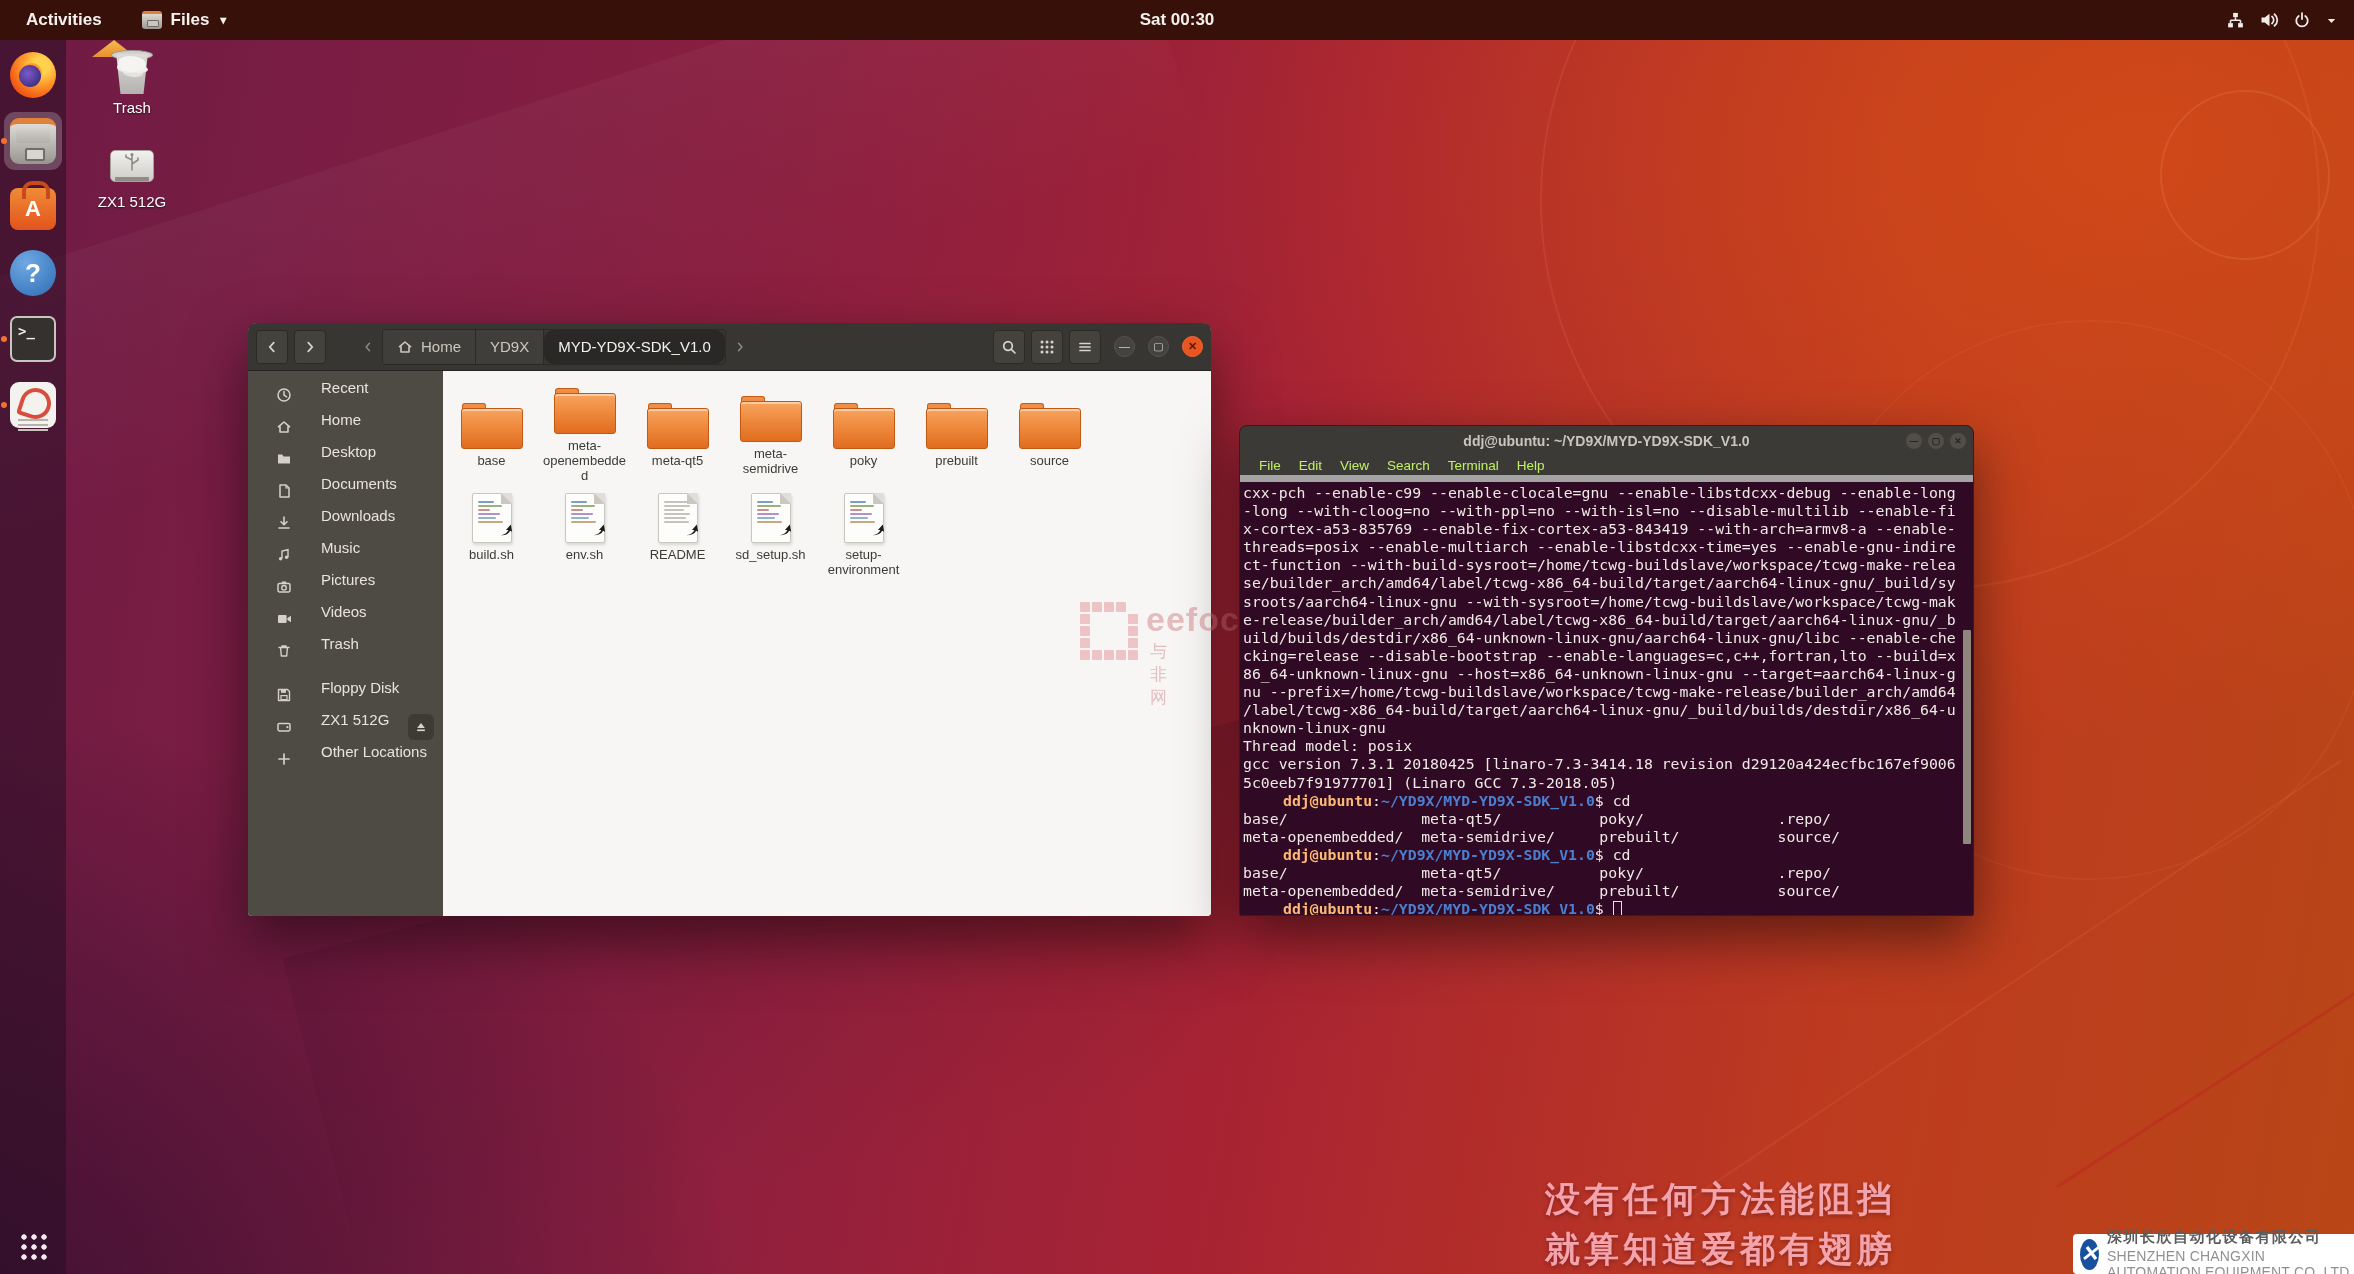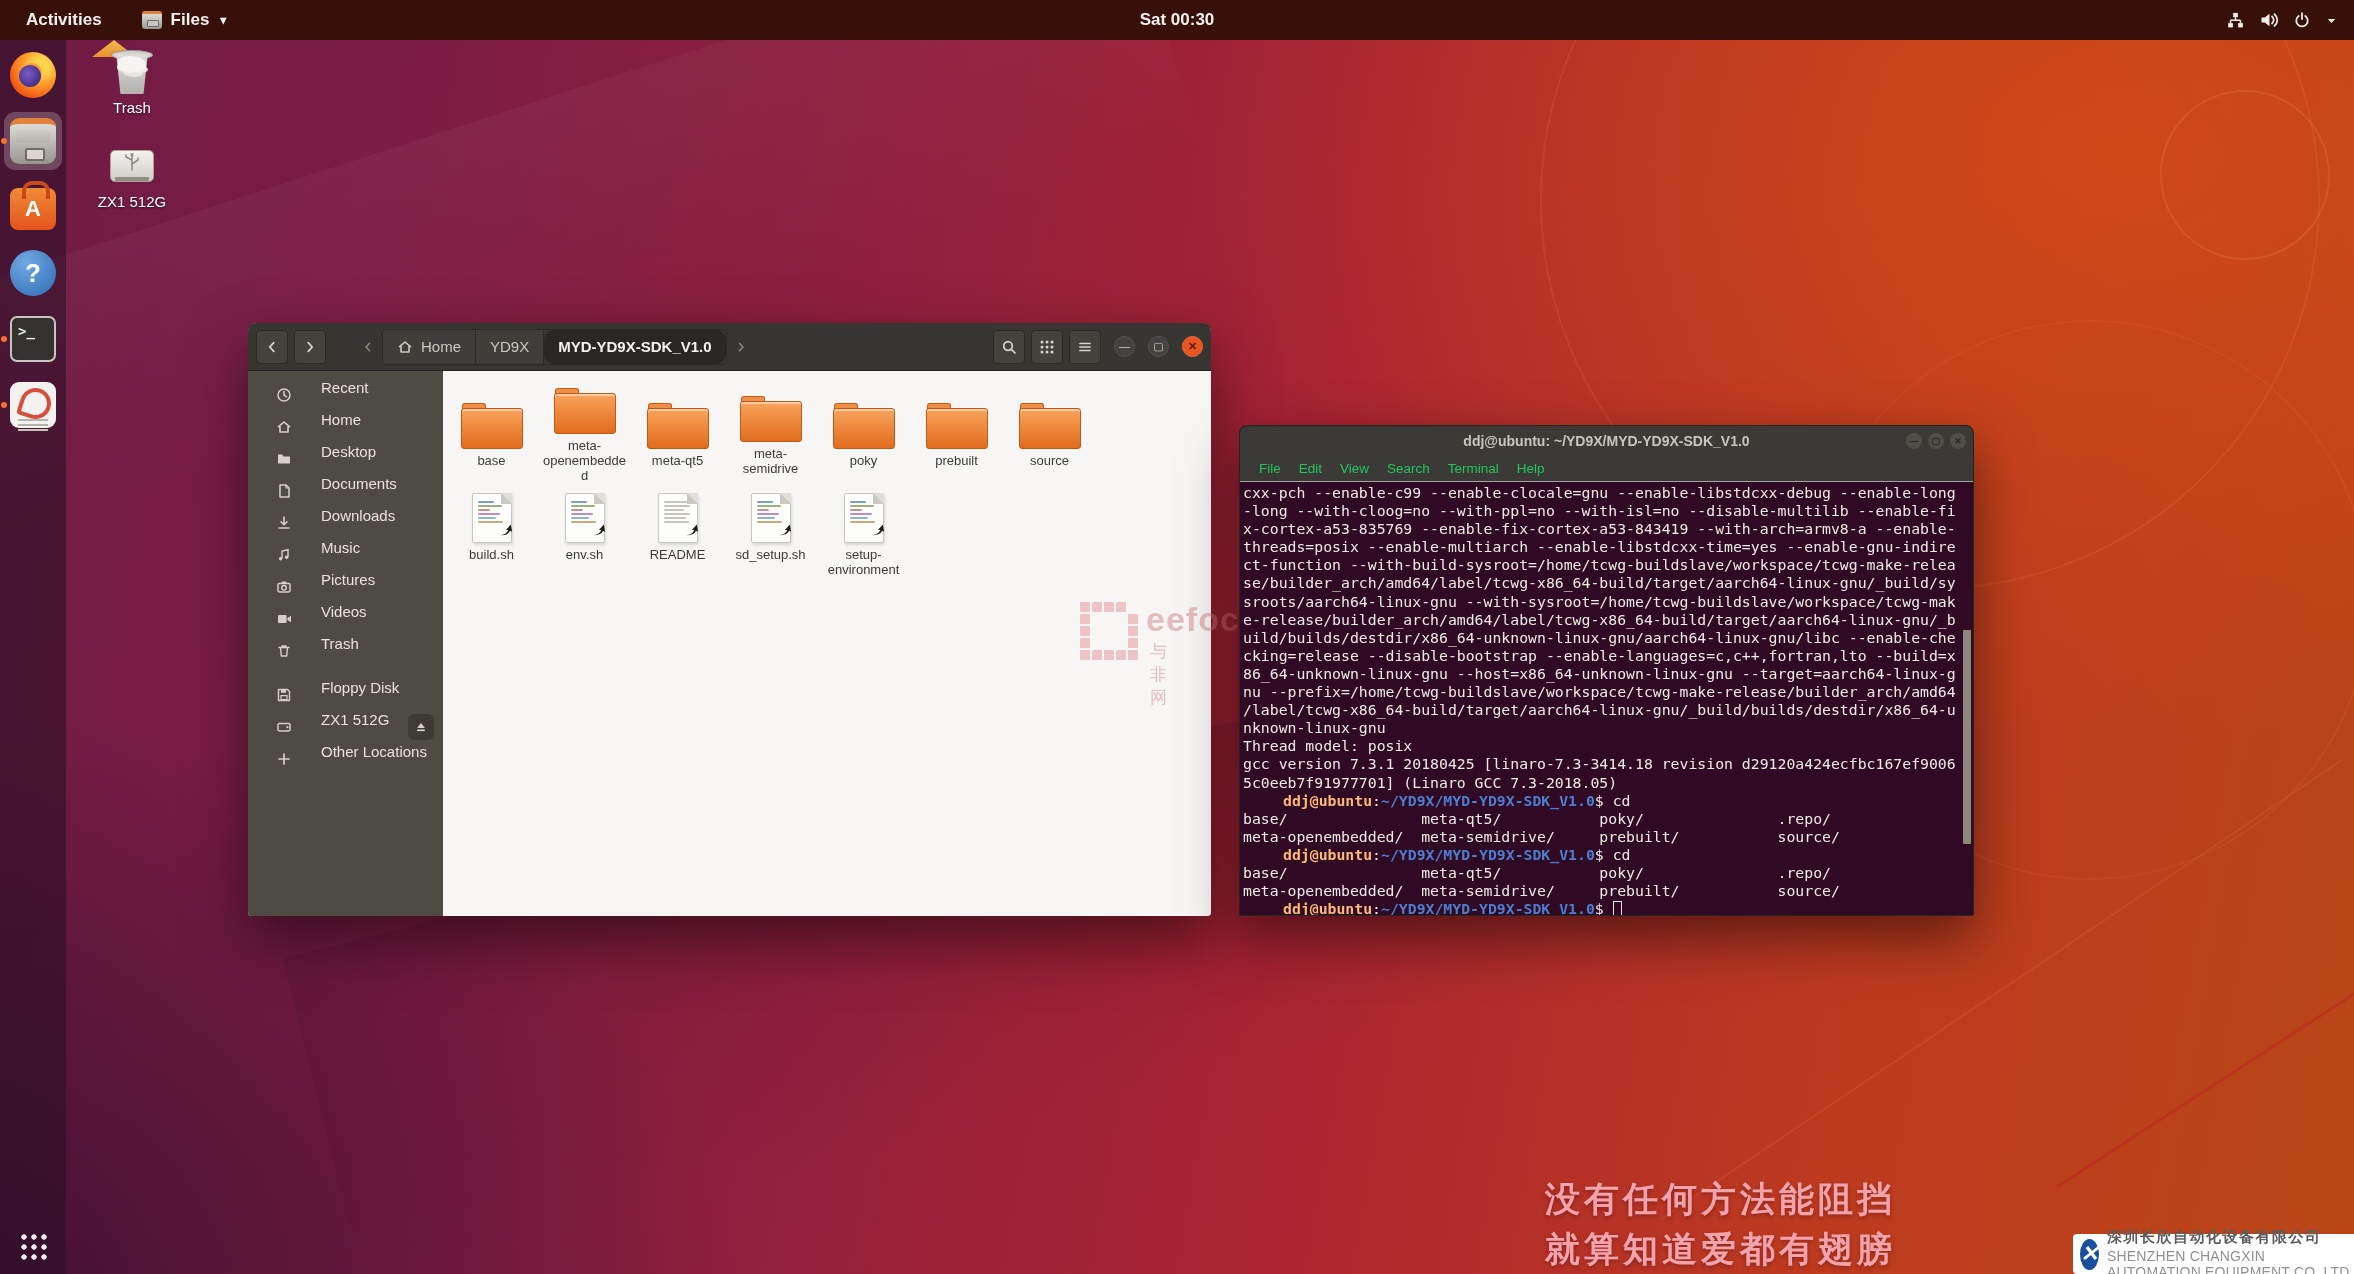--- a/index.html
+++ b/index.html
@@ -74,21 +74,21 @@
     box-shadow:0 24px 60px rgba(0,0,0,.5);background:#f7f6f4;}
   #fwin-header{position:absolute;left:0;top:0;right:0;height:48px;background:#383632;border-bottom:1px solid #24231f;border-radius:8px 8px 0 0;
     display:flex;align-items:center;padding:0 8px;gap:6px;}
   .hbtn{height:34px;min-width:32px;border-radius:4px;background:#44423d;border:1px solid #2c2a27;color:#d8d4cd;
     display:flex;align-items:center;justify-content:center;}
   #crumbs{display:flex;align-items:center;margin-left:22px;}
   .crumb-nav{color:#8d8982;margin:0 8px;display:flex;}
   .crumb-group{display:flex;border:1px solid #2b2a27;border-radius:4px;overflow:hidden;}
   .crumb{height:34px;display:flex;align-items:center;gap:8px;padding:0 14px;background:#403e3a;color:#ccc8c1;font-size:15px;border-right:1px solid #2b2a27;}
   .crumb:last-child{border-right:none;}
-  .crumb.active{background:#292826;color:#f4f2ee;font-weight:bold;border-radius:10px;}
+  .crumb.active{background:#292826;color:#f4f2ee;font-weight:normal;border-radius:10px;}
   #fwin-header .spacer{flex:1;}
   .winctl{width:21px;height:21px;border-radius:50%;display:flex;align-items:center;justify-content:center;margin-left:7px;
     background:#454340;border:1px solid #565350;color:#d8d4ce;font-size:11px;line-height:1;}
   .winctl.close{background:#e95420;border-color:#f06a38;color:#571c06;font-weight:bold;}
   #fwin-side{position:absolute;left:0;top:48px;bottom:0;width:195px;background:#4e4b44;border-radius:0 0 0 4px;padding-top:8px;overflow:hidden;}
   .srow{height:32px;display:flex;padding-left:28px;gap:29px;color:#e8e4dc;font-size:15px;position:relative;}
   .srow .icn{color:#d5d1c8;width:16px;}
   .side-sep{height:12px;}
   .eject{position:absolute;right:9px;top:3px;width:26px;height:26px;border-radius:6px;background:#3e3b35;color:#d9d5cd;display:flex;align-items:center;justify-content:center;}
   #fwin-main{position:absolute;left:195px;top:48px;right:0;bottom:0;background:#f7f6f4;border-radius:0 0 4px 0;overflow:hidden;}
@@ -125,22 +125,22 @@
   #wm-grid .cell.off{background:transparent;}
   #wm-text{position:absolute;left:66px;top:0;font-size:34px;font-weight:bold;letter-spacing:1px;color:rgba(205,115,122,.55);}
   #wm-sub{position:absolute;left:70px;top:40px;font-size:17px;color:rgba(195,105,112,.5);letter-spacing:3px;}
   
   #twin{position:absolute;left:1239px;top:425px;width:735px;height:491px;z-index:20;border-radius:8px 8px 2px 2px;
     box-shadow:0 22px 55px rgba(0,0,0,.5);background:#300a24;border:1px solid #262420;}
   #twin-title{position:absolute;left:0;top:0;right:0;height:30px;background:#3c3a36;border-radius:7px 7px 0 0;
     display:flex;align-items:center;justify-content:center;color:#c9c4bd;font-size:14px;font-weight:bold;}
   #twin-ctl{position:absolute;right:7px;top:7px;display:flex;gap:6px;}
   .tctl{width:16px;height:16px;border-radius:50%;background:#514e49;color:#26241f;font-size:9px;display:flex;align-items:center;justify-content:center;line-height:1;}
-  #twin-menu{position:absolute;left:0;top:30px;right:0;height:26px;background:#3c3a36;border-bottom:1px solid #a3a3a3;
-    display:flex;align-items:center;padding-left:10px;color:#22c55e;font-size:13.5px;}
+  #twin-menu{position:absolute;left:0;top:30px;right:0;height:26px;background:#3c3a36;border-bottom:7px solid #a3a3a3;
+    display:flex;align-items:center;padding-left:10px;color:#bef264;font-size:13.5px;}
   #twin-menu .mitem{padding:0 9px;}
   #term-body{position:absolute;left:0;top:56px;right:0;bottom:0;padding:2px 0 0 3px;overflow:hidden;}
   .tline{white-space:pre;font-family:"DejaVu Sans Mono",monospace;font-size:14.8px;line-height:18.1px;}
   .tline .w{color:#efeae6;}
   .tline .g{color:#fdba74;font-weight:bold;margin-left:40px;}
   .tline .b{color:#4d7fd0;font-weight:bold;}
   .cursor{display:inline-block;width:9px;height:15px;border:1.5px solid #e8e3de;vertical-align:-2px;}
   #term-scroll{position:absolute;right:2px;top:204px;width:8px;height:214px;background:#8f867e;border-radius:1px;}
   
   #subtitle{position:absolute;left:1545px;top:1176px;z-index:30;color:#f2a3ac;font-weight:bold;font-size:35px;letter-spacing:4px;

